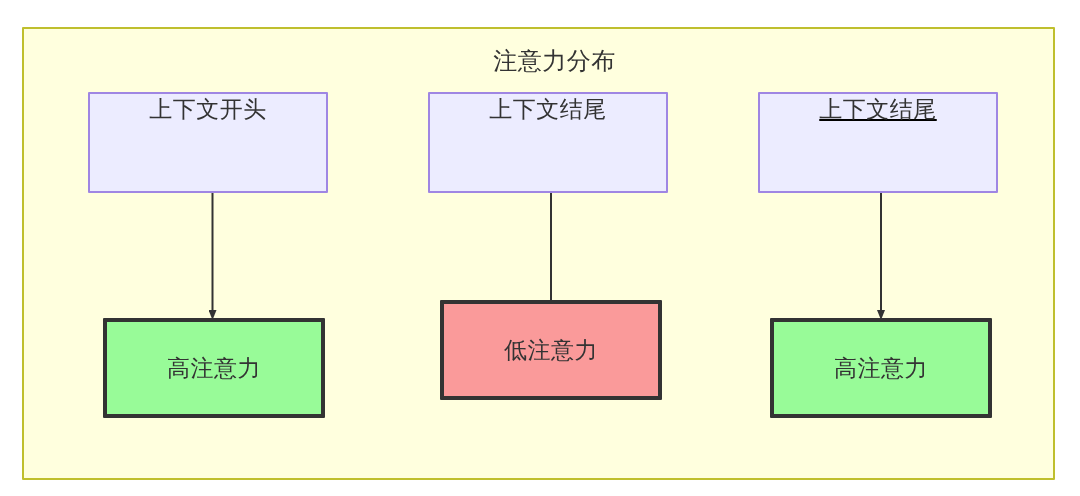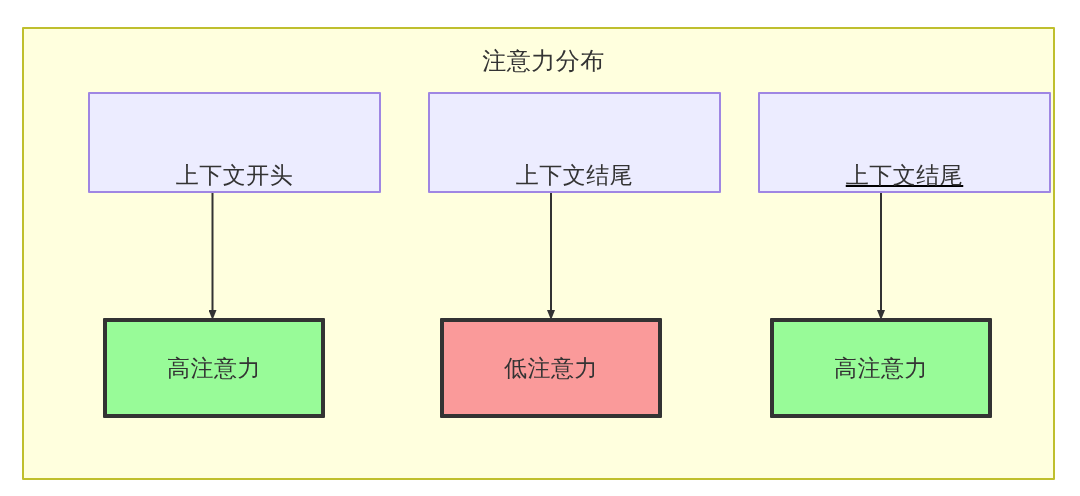--- a/index.html
+++ b/index.html
@@ -28,42 +28,42 @@
     width: 1033px;
     height: 453px;
     background: #ffffde;
     border: 2px solid #bfbf2d;
     box-sizing: border-box;
     border-radius: 1px;
   }
 
   .subgraph-title {
     position: absolute;
-    left: 5px;
+    left: 16px;
     top: 17px;
     width: 100%;
     text-align: center;
     font-size: 24px;
     line-height: 30px;
     color: #333333;
     letter-spacing: 0.5px;
     white-space: nowrap;
   }
 
   
   .node-top {
     position: absolute;
-    width: 293px;
+    width: 240px;
     height: 101px;
     background: #ececff;
     border: 2px solid #9f86e3;
     box-sizing: border-box;
     border-radius: 1px;
     display: flex;
-    align-items: flex-end;
+    align-items: flex-start;
     justify-content: center;
   }
   .node-top .node-label {
     font-size: 23px;
     color: #333333;
     white-space: nowrap;
     letter-spacing: 0.5px;
   }
 
   #node-top-1 { left: 88px;  top: 92px; }
@@ -83,21 +83,21 @@
     justify-content: center;
   }
   .node-bottom .node-label {
     font-size: 23px;
     color: #333333;
     white-space: nowrap;
     letter-spacing: 0.5px;
   }
 
   #node-bottom-1 { left: 103px; top: 318px; background: #98fb98; }
-  #node-bottom-2 { left: 440px; top: 318px; background: #fa9a9a; }
+  #node-bottom-2 { left: 440px; top: 300px; background: #fa9a9a; }
   #node-bottom-3 { left: 770px; top: 318px; background: #98fb98; }
 
   
   #edges {
     position: absolute;
     left: 0;
     top: 0;
     width: 1080px;
     height: 496px;
     pointer-events: none;

